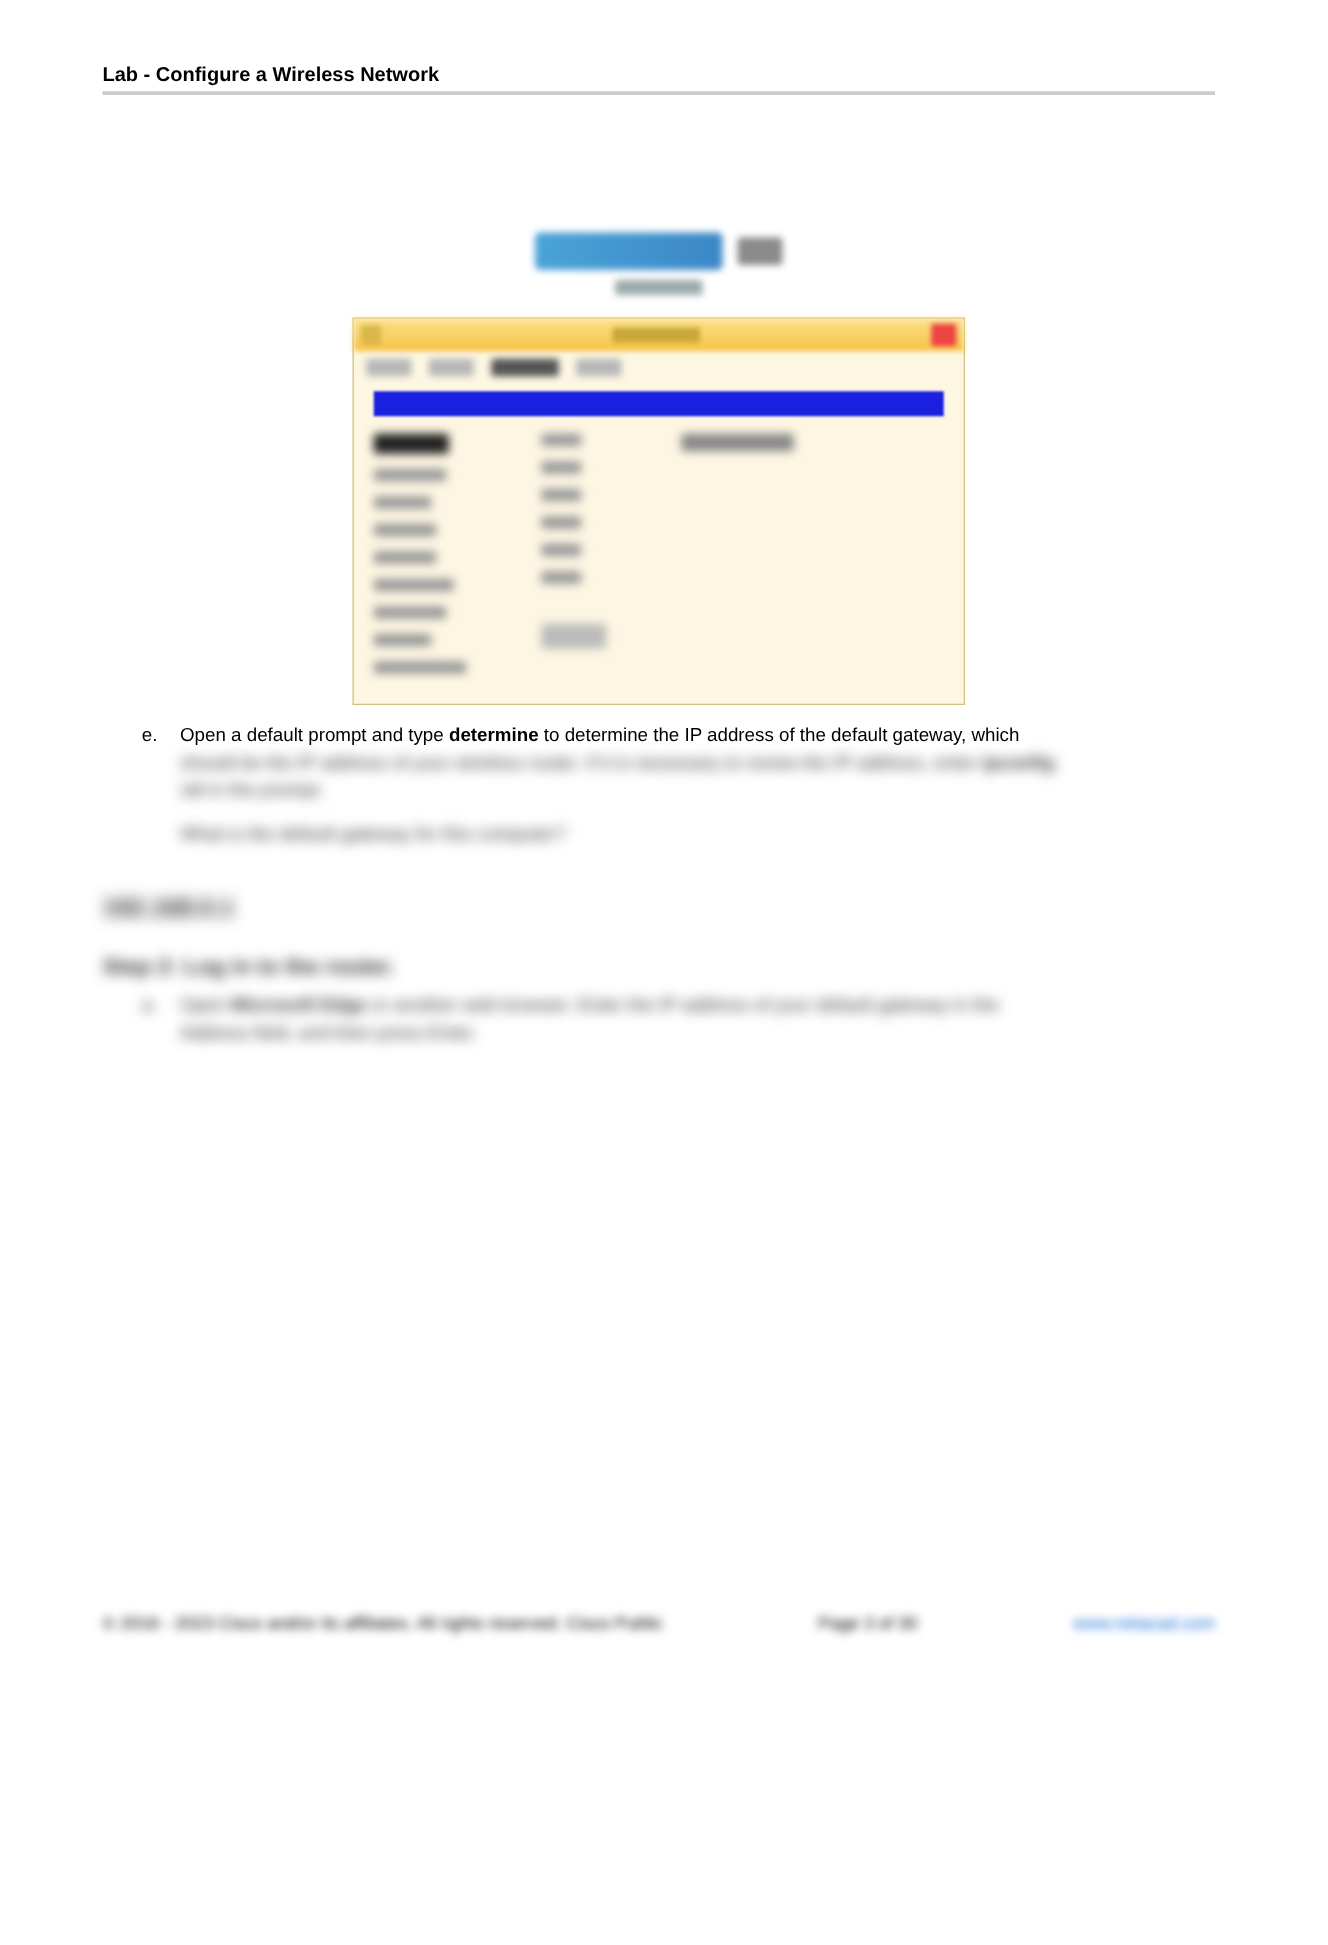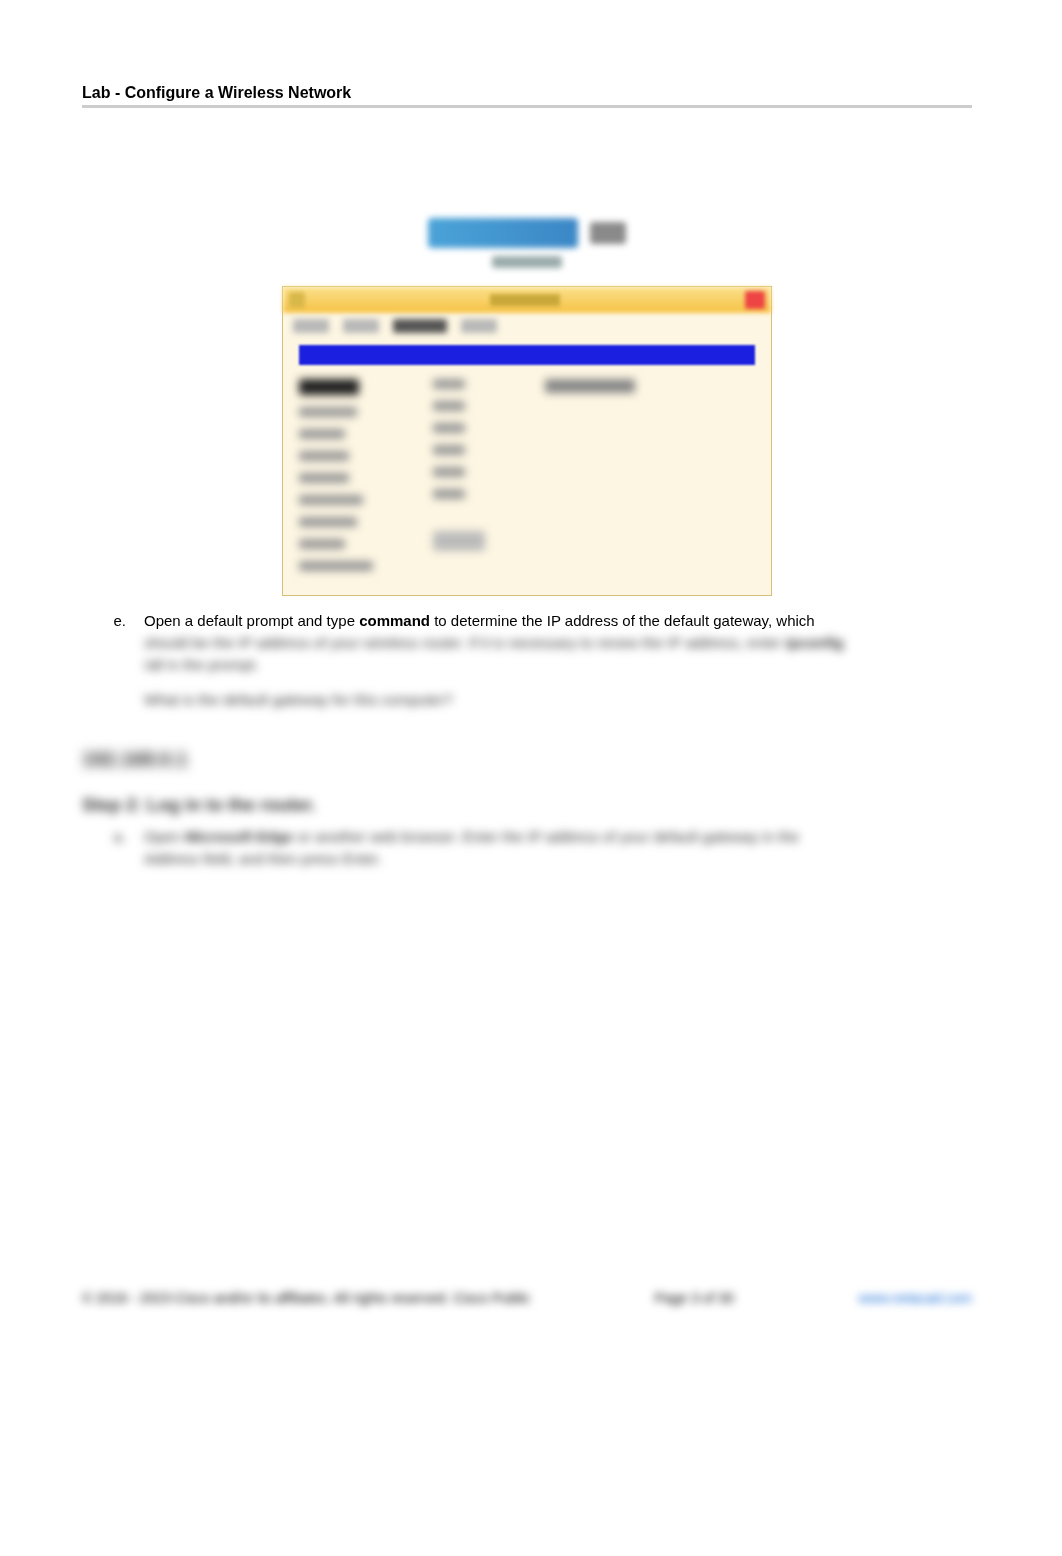--- a/index.html
+++ b/index.html
@@ -5,21 +5,20 @@
   * { box-sizing: border-box; margin: 0; padding: 0; }
   body {
     width: 1062px;
     height: 1556px;
     font-family: Arial, Helvetica, sans-serif;
     background: #ffffff;
     position: relative;
   }
   .page {
     padding: 52px 90px 40px 82px;
-    margin-top: 32px;
   }
   .header {
     font-weight: bold;
     font-size: 16px;
     border-bottom: 3px solid #cccccc;
     padding-bottom: 3px;
     margin-bottom: 110px;
   }
   .screenshot-area {
     width: 490px;
@@ -165,21 +164,21 @@
         </div>
       </div>
     </div>
   </div>
 
   <div class="content">
 
     <div class="list-item">
       <div class="marker">e.</div>
       <div class="item-body">
-        <span>Open a default prompt and type </span><span class="bold">command</span><span> to determine the IP address of the default gateway, which </span>
+        <span>Open a default prompt and type </span><span class="bold">determine</span><span> to determine the IP address of the default gateway, which </span>
         <div class="blurred mb">
           <span>should be the IP address of your wireless router. If it is necessary to renew the IP address, enter </span><span class="bold">ipconfig</span>
           <div>/all in the prompt.</div>
         </div>
         <div class="blurred">What is the default gateway for this computer?</div>
       </div>
     </div>
 
     <div class="blurred-heavy bold" style="font-size:20px;margin:34px 0 6px 0;">192.168.0.1</div>
 

